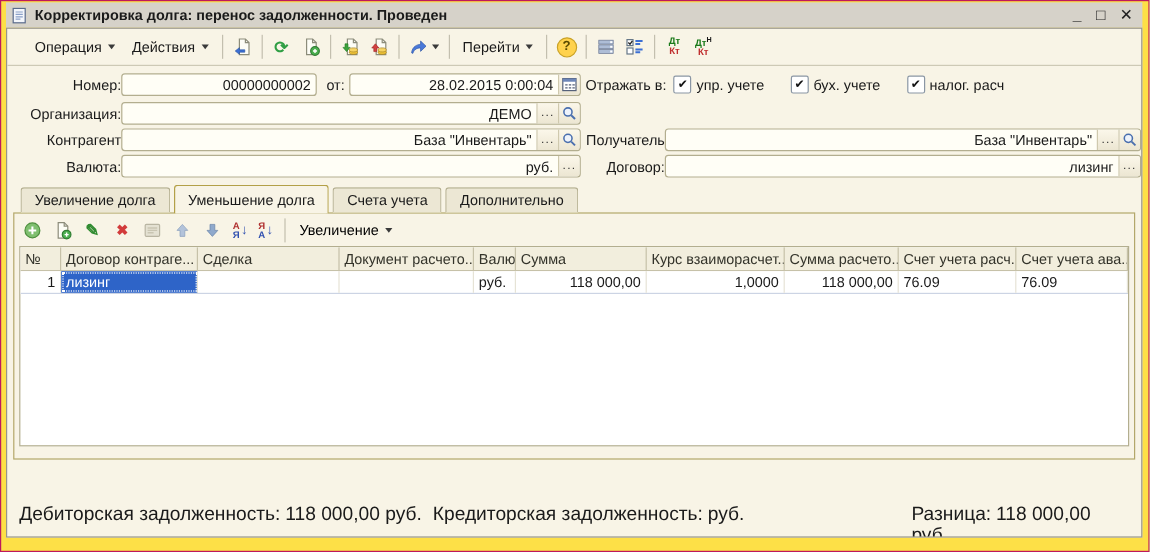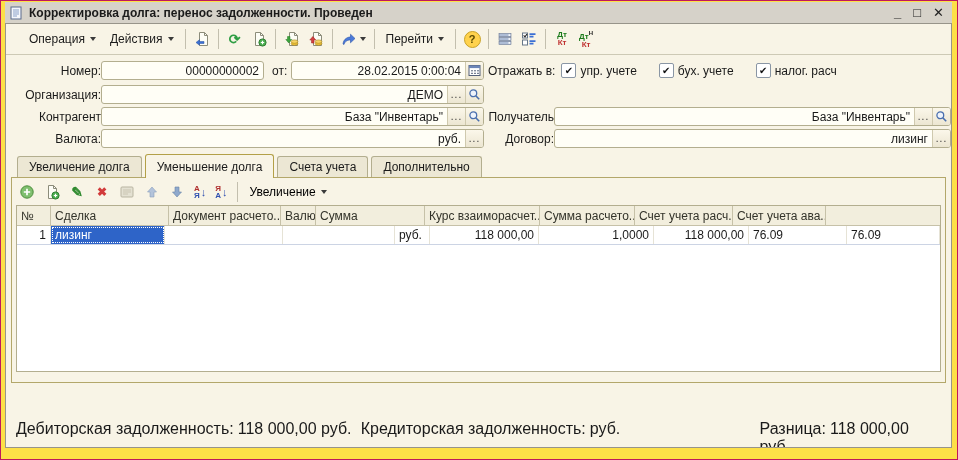--- a/index.html
+++ b/index.html
@@ -357,20 +357,21 @@
         <span class="vsep"></span>
         <button class="fill-btn">
           <span>Увеличение</span>
           <span class="dd"></span>
         </button>
       </div>
 
       <div class="tbl">
         <div class="thead">
           <span class="hc w0">№</span>
+          <span class="hc w1">Договор контраге...</span>
           <span class="hc w2">Сделка</span>
           <span class="hc w3">Документ расчето...</span>
           <span class="hc w4">Валю...</span>
           <span class="hc w5">Сумма</span>
           <span class="hc w6">Курс взаиморасчет...</span>
           <span class="hc w7">Сумма расчето...</span>
           <span class="hc w8">Счет учета расч...</span>
           <span class="hc w9">Счет учета ава...</span>
         </div>
         <div class="trow">

